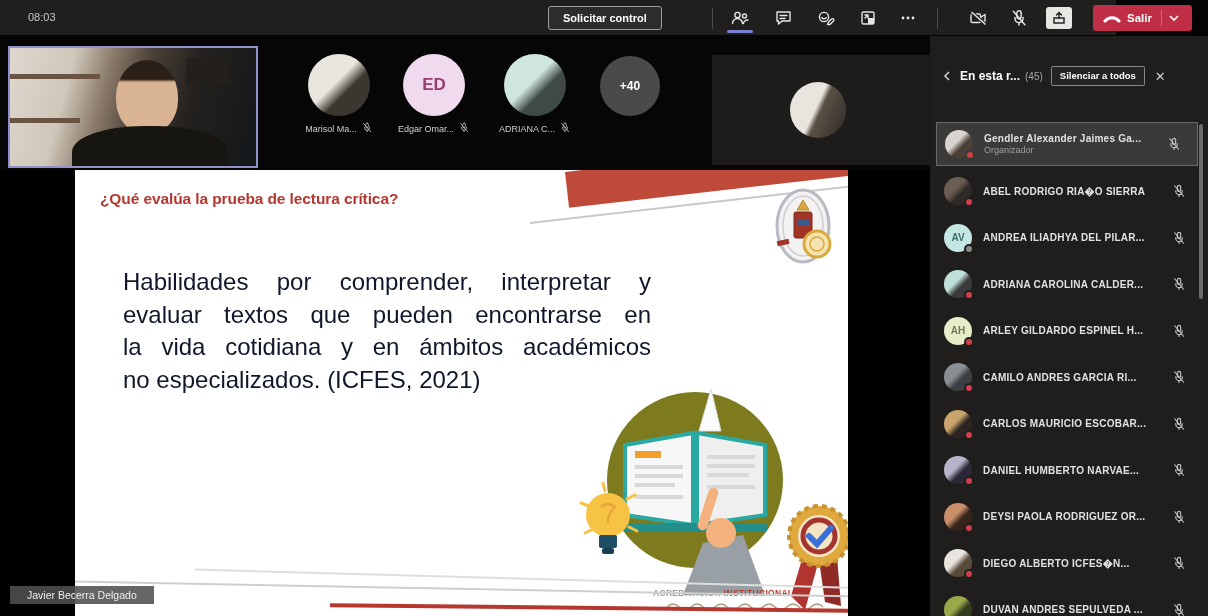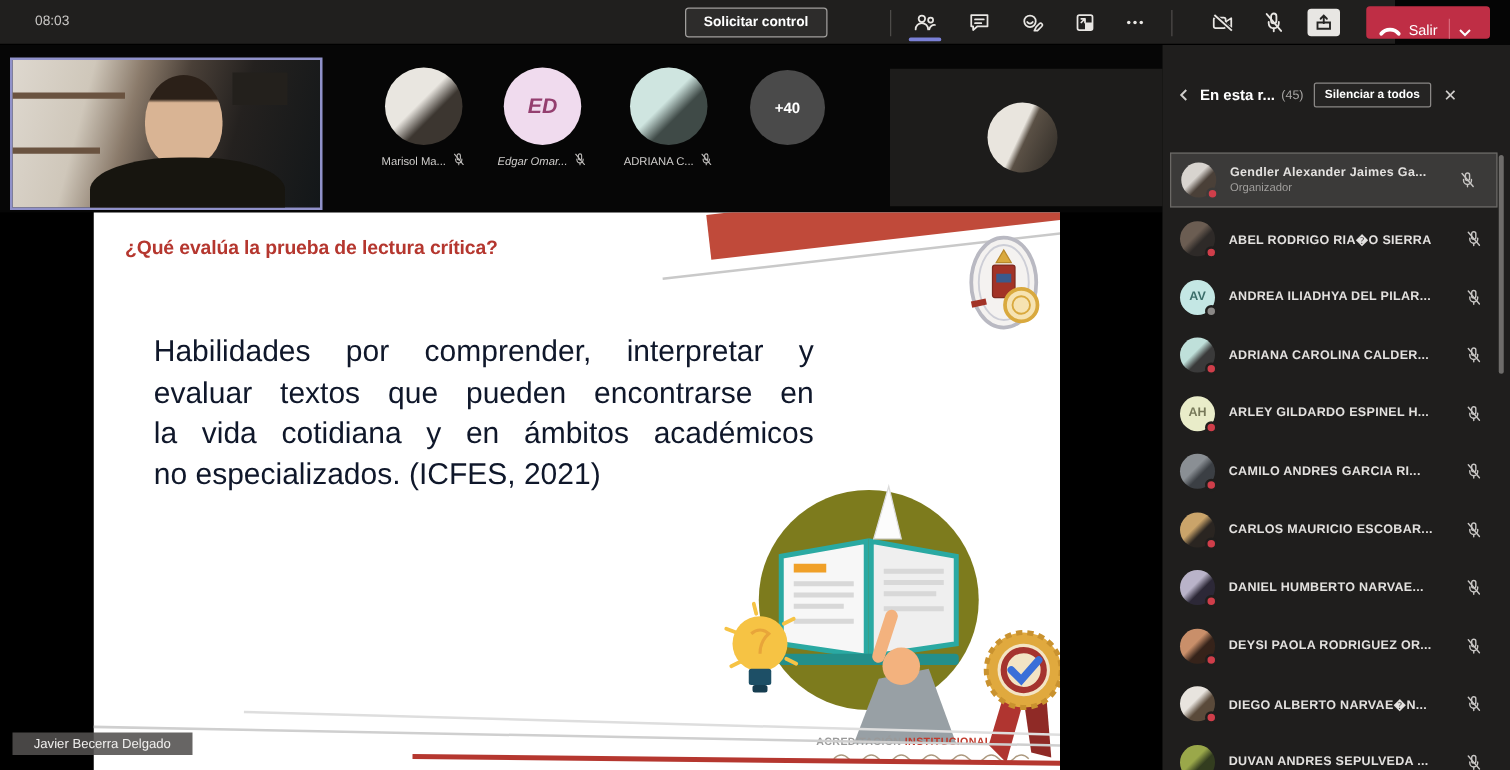--- a/index.html
+++ b/index.html
@@ -14,21 +14,21 @@
   #clock{left:28px;top:11px;font-size:11px;color:#c8c6c4;}
   #req-control{left:548px;top:6px;height:24px;padding:0 14px;background:#2d2c2b;
     border:1px solid #a19f9d;border-radius:3px;color:#fff;font-size:11px;
     font-weight:bold;line-height:22px;}
   .tb-divider{top:8px;width:1px;height:21px;background:#4d4b49;}
   .tb-icon{top:7px;width:26px;height:22px;display:flex;align-items:center;justify-content:center;}
   #active-underline{left:727px;top:30px;width:26px;height:3px;border-radius:2px;background:#7a80d6;}
   #present-box{left:1046px;top:7px;width:26px;height:22px;background:#e8e6e3;
     border-radius:3px;display:flex;align-items:center;justify-content:center;}
   #leave-btn{left:1093px;top:5px;width:99px;height:26px;background:#bf2e45;border-radius:3px;
-    display:flex;align-items:flex-end;color:#fff;font-size:11.5px;font-weight:normal;}
+    display:flex;align-items:center;color:#fff;font-size:11.5px;font-weight:bold;}
   #leave-btn .phone{margin:0 6px 0 10px;display:flex;}
   #leave-btn .lv-div{width:1px;height:16px;background:#d8677a;margin-left:9px;}
   #leave-btn .chev{margin-left:6px;display:flex;}
 
   
   #filmstrip{left:0;top:36px;width:930px;height:134px;background:#060606;}
   #self-tile{left:8px;top:10px;width:250px;height:122px;border:2px solid #9091c9;
     background:linear-gradient(105deg,#ded8cf 0%,#cfc7ba 24%,#8a7a6a 38%,#4a4038 52%,#24211f 70%,#131719 100%);
     overflow:hidden;}
   #self-tile .shelf{position:absolute;background:#6a5340;height:5px;width:90px;}
@@ -198,21 +198,21 @@
             <span><svg width="12" height="11" viewBox="0 0 16 16">
                 <g stroke="#bdbbb9" stroke-width="1.3" fill="none" stroke-linecap="round">
                   <rect x="6.1" y="1.6" width="3.8" height="7" rx="1.9"></rect>
                   <path d="M4.4 7.6 v.9 a3.6 3.6 0 0 0 7.2 0 v-.9"></path>
                   <line x1="8" y1="12.2" x2="8" y2="14.2"></line>
                 </g>
                 <line x1="3" y1="2" x2="13.2" y2="14" stroke="#bdbbb9" stroke-width="1.3" stroke-linecap="round"></line>
               </svg></span>
           </div>
         </div>
-        <div class="f-item abs" style="left: 374px; font-style: italic;">
+        <div class="f-item abs" style="left: 374px;">
           <div class="f-circle" style="background: rgb(240, 219, 238); color: rgb(148, 63, 111); font-size: 17px;">ED</div>
           <div class="f-label">
             <span>Edgar Omar...</span>
             <span><svg width="12" height="11" viewBox="0 0 16 16">
                 <g stroke="#bdbbb9" stroke-width="1.3" fill="none" stroke-linecap="round">
                   <rect x="6.1" y="1.6" width="3.8" height="7" rx="1.9"></rect>
                   <path d="M4.4 7.6 v.9 a3.6 3.6 0 0 0 7.2 0 v-.9"></path>
                   <line x1="8" y1="12.2" x2="8" y2="14.2"></line>
                 </g>
                 <line x1="3" y1="2" x2="13.2" y2="14" stroke="#bdbbb9" stroke-width="1.3" stroke-linecap="round"></line>
@@ -492,21 +492,21 @@
               </g>
               <line x1="3" y1="2" x2="13.2" y2="14" stroke="#c8c6c4" stroke-width="1.3" stroke-linecap="round"></line>
             </svg>
           </span>
         </div>
         <div class="p-row">
           <div class="p-avatar" style="background: linear-gradient(135deg, rgb(232, 228, 222) 42%, rgb(90, 74, 58) 60%);">
             <span class="p-dot" style="background: rgb(207, 62, 74);"></span>
           </div>
           <div class="p-texts">
-            <div class="p-name">DIEGO ALBERTO NARVAE�N...</div>
+            <div class="p-name">DIEGO ALBERTO ICFES�N...</div>
           </div>
           <span class="p-mic">
             <svg width="14" height="14" viewBox="0 0 16 16">
               <g stroke="#c8c6c4" stroke-width="1.3" fill="none" stroke-linecap="round">
                 <rect x="6.1" y="1.6" width="3.8" height="7" rx="1.9"></rect>
                 <path d="M4.4 7.6 v.9 a3.6 3.6 0 0 0 7.2 0 v-.9"></path>
                 <line x1="8" y1="12.2" x2="8" y2="14.2"></line>
               </g>
               <line x1="3" y1="2" x2="13.2" y2="14" stroke="#c8c6c4" stroke-width="1.3" stroke-linecap="round"></line>
             </svg>

